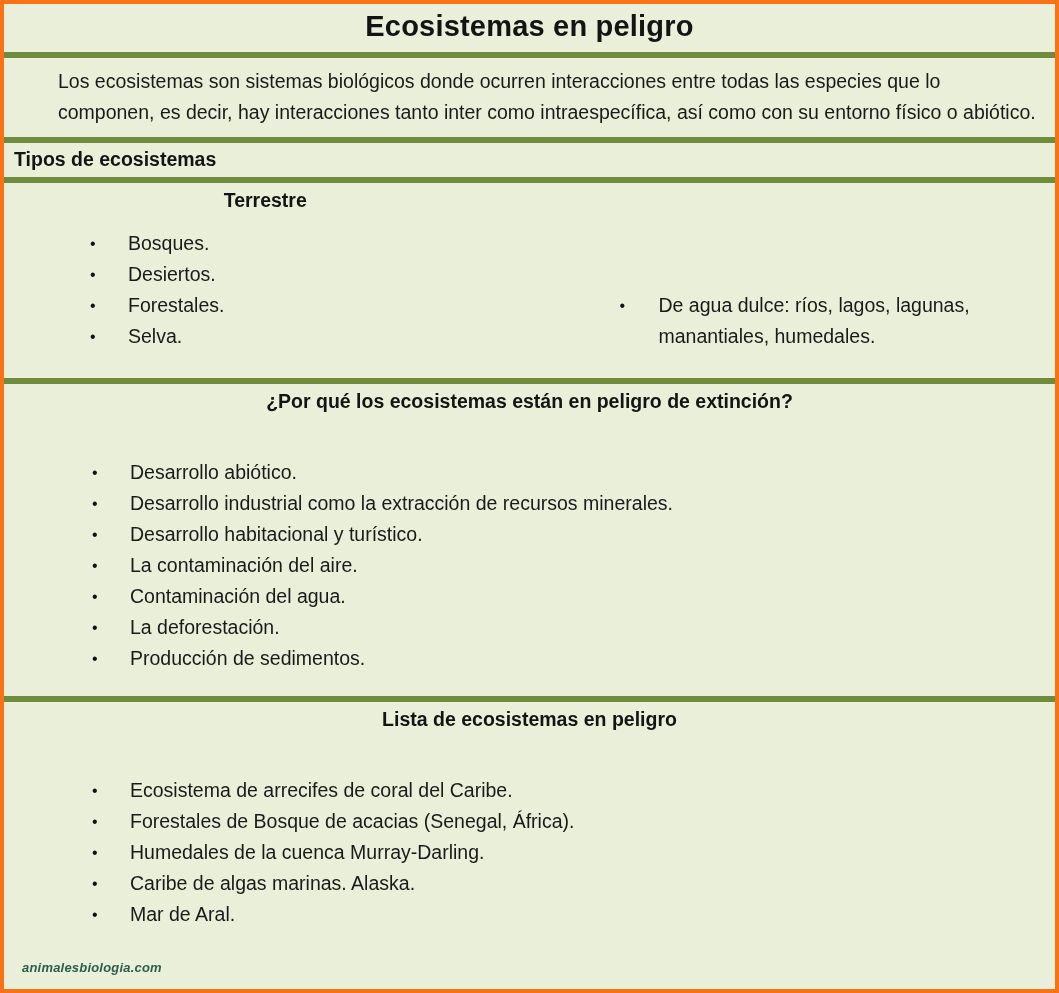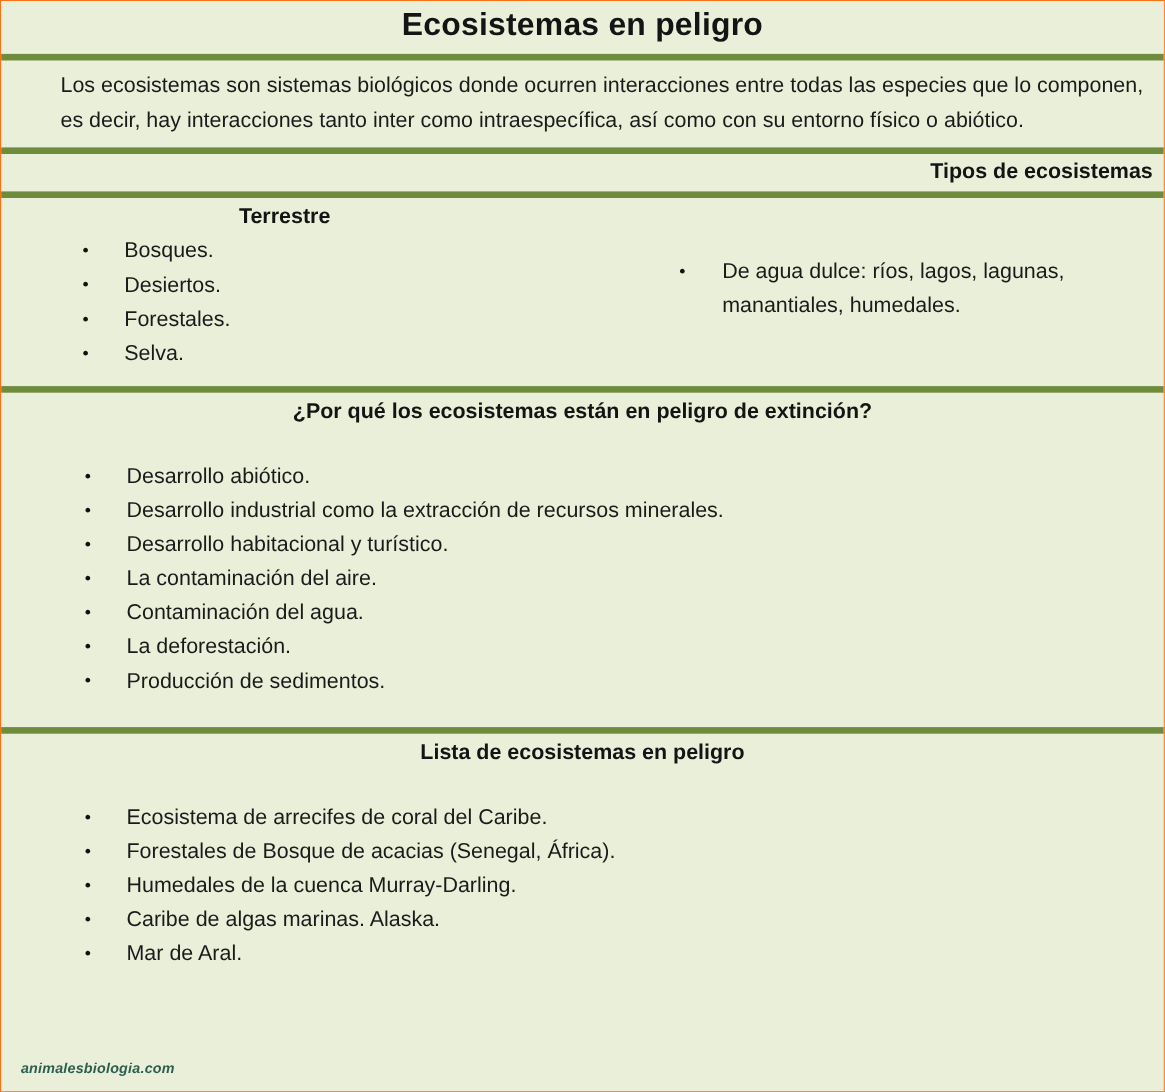--- a/index.html
+++ b/index.html
@@ -13,21 +13,21 @@
     -webkit-font-smoothing: antialiased;
   }
 
   
   .infographic {
     position: relative;
     width: 1059px;
     height: 993px;
     box-sizing: border-box;
     background: #e9efd9;
-    border: 1px solid #f97316;
+    border: 4px solid #f97316;
     overflow: hidden;
   }
 
   
   .rule {
     height: 6px;
     background: #6f8b3c;
     width: 100%;
     flex: 0 0 auto;
   }
@@ -64,34 +64,33 @@
   .intro p {
     margin: 0;
     font-size: 19.5px;
     line-height: 31px;
     color: #1a1a1a;
   }
 
   
   .section-heading {
     flex: 0 0 auto;
-    text-align: right;
+    text-align: left;
     padding: 5px 10px 6px 10px;
     font-size: 19.5px;
     font-weight: bold;
     color: #141414;
   }
 
   
   .columns {
     flex: 0 0 auto;
     display: flex;
-    align-items: center;
+    align-items: flex-end;
     min-height: 162px;
-    gap: 10px;
   }
   .col {
     flex: 1 1 50%;
     box-sizing: border-box;
     padding: 6px 8px 10px 8px;
   }
   .col-divider {
     flex: 0 0 auto;
     width: 6px;
     background: #6f8b3c;
@@ -100,21 +99,21 @@
     text-align: center;
     font-size: 19.5px;
     font-weight: bold;
     color: #141414;
     margin-bottom: 2px;
   }
 
   
   ul.bullets {
     list-style: none;
-    margin: 4px;
+    margin: 16px;
     padding: 0;
   }
   ul.bullets li {
     position: relative;
     font-size: 19.5px;
     line-height: 31px;
     color: #1a1a1a;
     padding-left: 100px;
     margin: 0;
   }
@@ -138,21 +137,21 @@
   .col-right ul.bullets li {
     padding-left: 102px;
   }
   .col-right ul.bullets li::before {
     left: 63px;
   }
 
   
   .body-block {
     flex: 0 0 auto;
-    padding: 6px 10px 22px 10px;
+    padding: 6px 10px 6px 10px;
   }
   .body-block .block-title {
     text-align: center;
     font-size: 19.5px;
     font-weight: bold;
     color: #141414;
   }
   .body-block .spacer-sm {
     height: 28px;
   }

